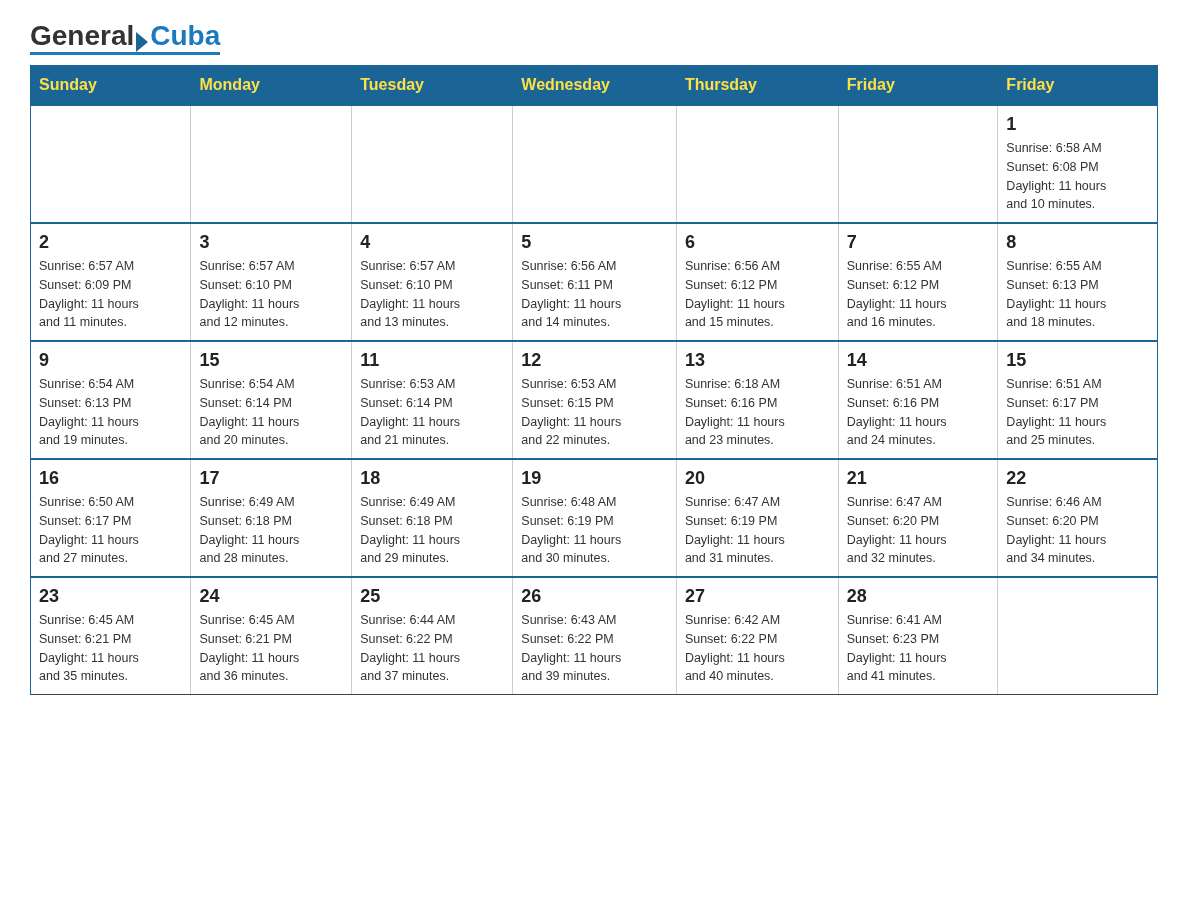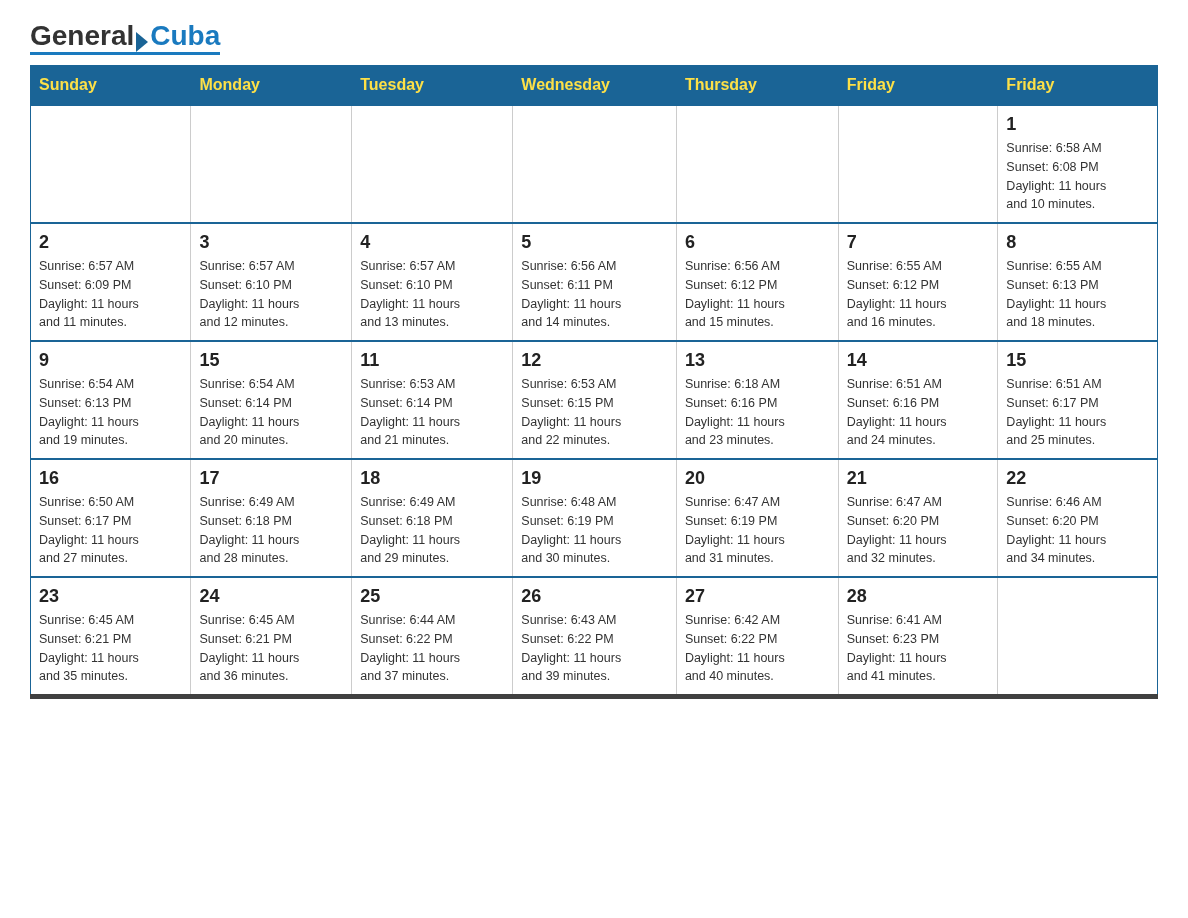--- a/index.html
+++ b/index.html
@@ -81,21 +81,21 @@
       border-bottom: 1px solid #e0e0e0;
       width: 170px;
       min-height: 100px;
       font-size: 13px;
       color: #222;
       background: #fff;
     }
     .calendar tbody td:first-child { border-left: 1px solid #1a6496; }
     .calendar tbody td:last-child { border-right: 1px solid #1a6496; }
     .calendar tbody tr:last-child td {
-      border-bottom: 5px solid #404040;
+      border-bottom: 1px solid #404040;
       margin-left: 23px;
     }
     .day-num {
       font-size: 18px;
       font-weight: bold;
       color: #222;
       display: block;
       margin-bottom: 4px;
     }
     .day-info {

